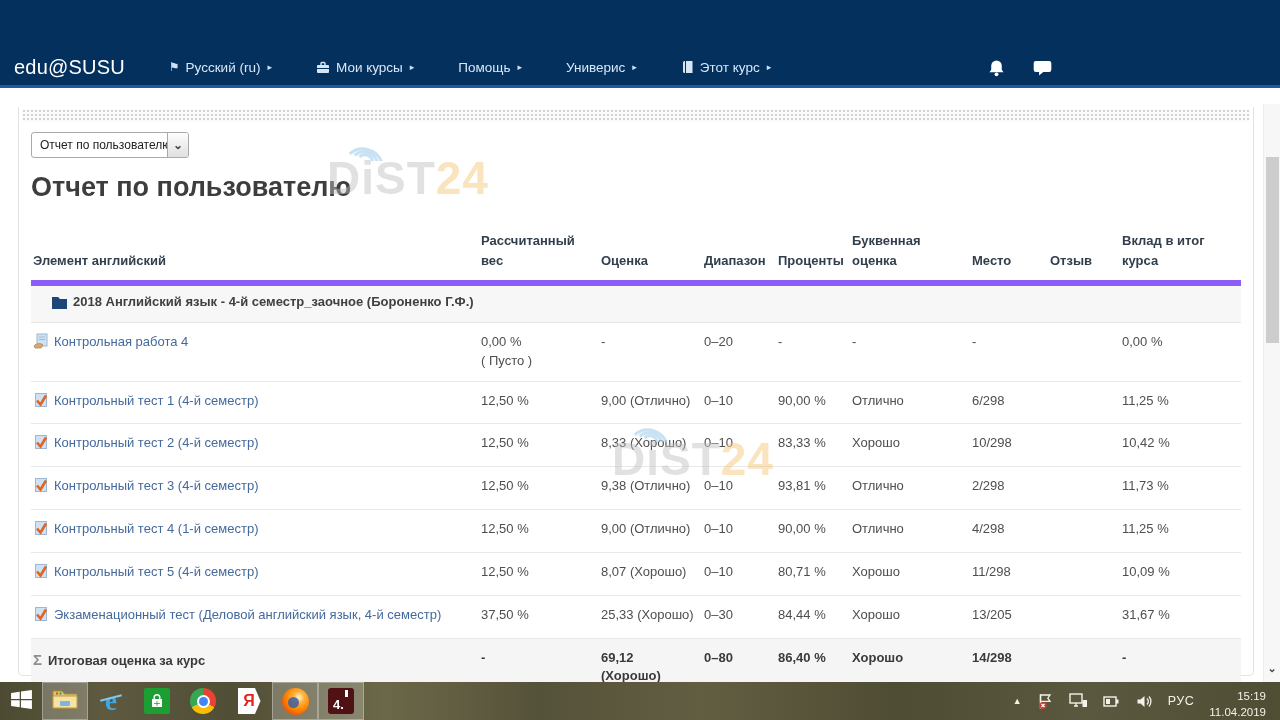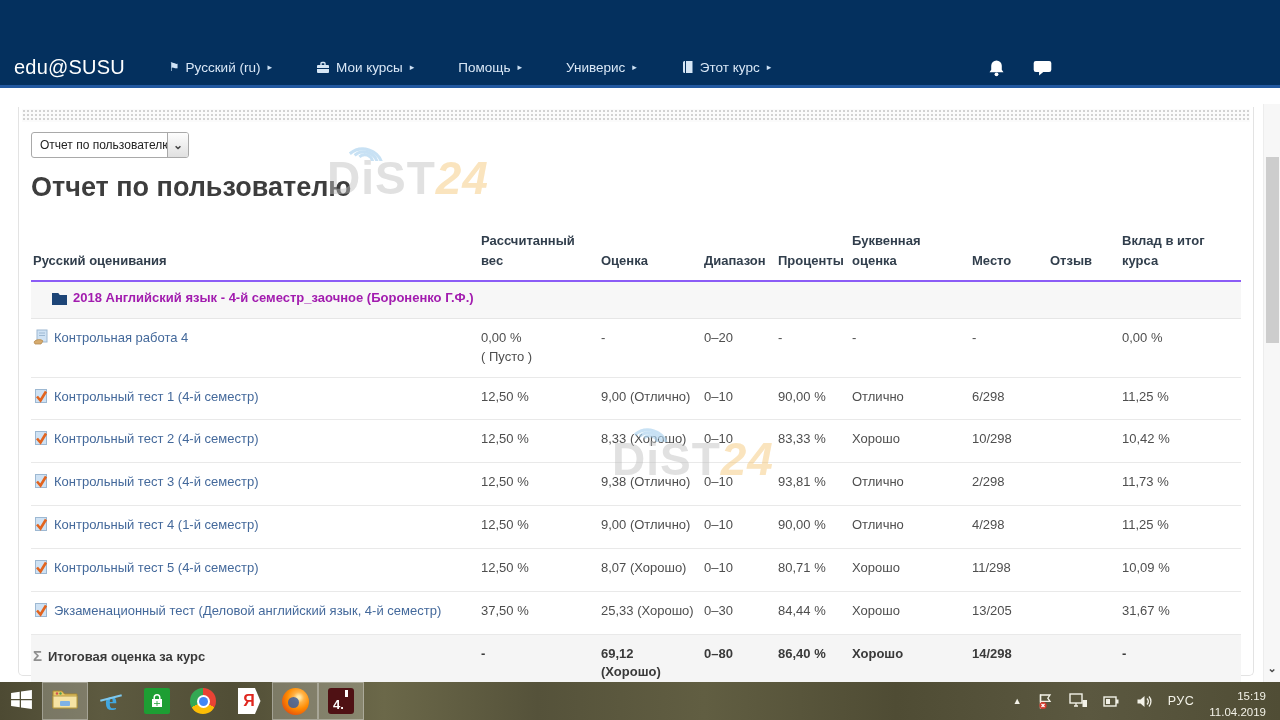--- a/index.html
+++ b/index.html
@@ -34,33 +34,33 @@
   .sel-label { flex:1; padding-left:8px; white-space:nowrap; overflow:hidden; }
   .sel-btn { width:21px; height:100%; border-left:1px solid #a9a9a9; border-radius:0 2px 2px 0;
           background:linear-gradient(#fdfdfd,#e0e0e0); display:flex; align-items:center; justify-content:center;
           color:#444; font-size:12px; font-weight:bold; }
 
   h1.page-title { margin:14px 0 0 12px; font-size:27px; font-weight:bold; color:#3d3d3d; }
 
   
   .watermark { position:absolute; pointer-events:none; opacity:.85; font-weight:bold; font-size:46px; letter-spacing:1px; z-index:5; }
   .wm-gray { color:rgba(190,190,190,.55);margin-left:8px; }
-  .wm-orange { color:rgba(244,197,114,.55);font-style:italic; }
+  .wm-orange { color:rgba(244,197,114,.55); }
   .wm-arcs { position:absolute; top:-16px; left:26px; }
   .wm1 { left:300px; top:44px; }
   .wm2 { left:585px; top:325px; }
 
   
   table.grades { margin:24px 12px 0 12px; width:1210px; border-collapse:collapse; table-layout:fixed;
           font-size:13px; color:#4e4e4e; position:relative; z-index:2; }
   table.grades th { text-align:left; vertical-align:bottom; font-size:13px; font-weight:bold; color:#313e4c;
           padding:4px 6px 10px 2px; border-bottom:1px solid #d5d5d5; line-height:1.5; }
   table.grades td { border-bottom:1px solid #e9e9e9; padding:10px 6px 10px 2px; vertical-align:top; line-height:1.45; }
-  tr.category-row td { background:#f7f7f7; border-top:2px solid #8b5cf6; border-bottom:1px solid #e6e6e6;
-          padding:7px 6px 7px 20px; color:#a21caf; font-weight:bold; }
+  tr.category-row td { background:#f7f7f7; border-top:6px solid #8b5cf6; border-bottom:1px solid #e6e6e6;
+          padding:7px 6px 7px 20px; color:#404040; font-weight:bold; }
   td.c-name { padding-left:52px; }
   .row-link { color:#44699b; cursor:pointer; }
   .row-icon { display:inline-block; width:17px; margin-right:4px; vertical-align:-3px; }
   .cat-icon { display:inline-block; width:18px; margin-right:4px; vertical-align:-3px; }
   tr.total-row td { background:#f5f5f5; font-weight:bold; color:#3a3a3a; border-bottom:6px solid #ec4899; }
   .sigma { color:#8f8f8f; font-size:15px; margin-right:6px; }
   .line2 { display:block; }
 
   
   .vscroll { position:absolute; top:104px; right:0; width:17px; bottom:0; background:#f7f7f7; border-left:1px solid #ededed; }
@@ -195,21 +195,21 @@
             <col style="width:103px">
             <col style="width:74px">
           <col style="width:74px">
             <col style="width:120px">
             <col style="width:78px">
             <col style="width:72px">
             <col>
         </colgroup>
         <thead>
           <tr>
-            <th>Русский оценивания</th>
+            <th>Элемент английский</th>
             <th>Рассчитанный вес</th>
             <th>Оценка</th>
             <th>Диапазон</th>
             <th>Проценты</th>
             <th>Буквенная оценка</th>
             <th>Место</th>
             <th>Отзыв</th>
             <th>Вклад в итог курса</th>
           </tr>
         </thead>

